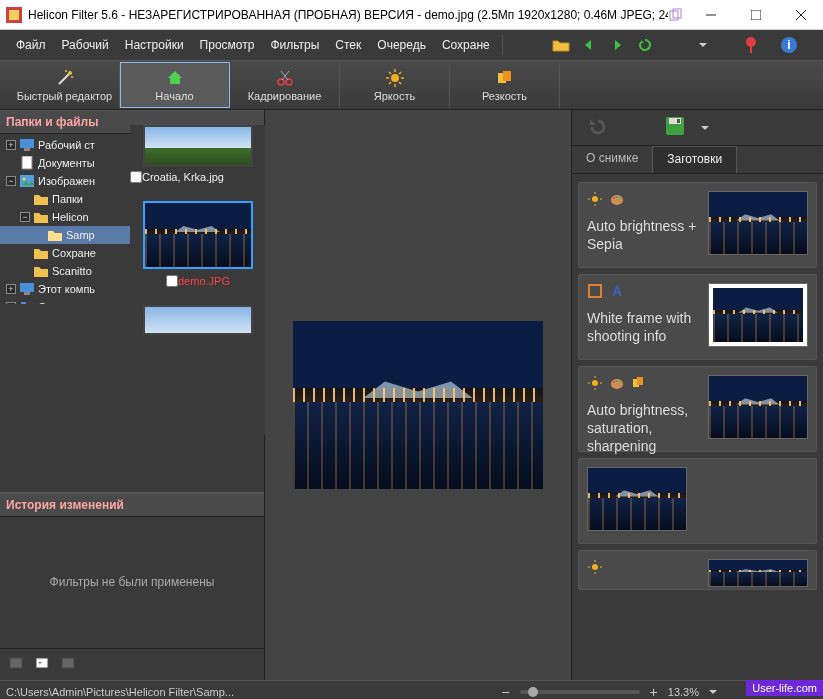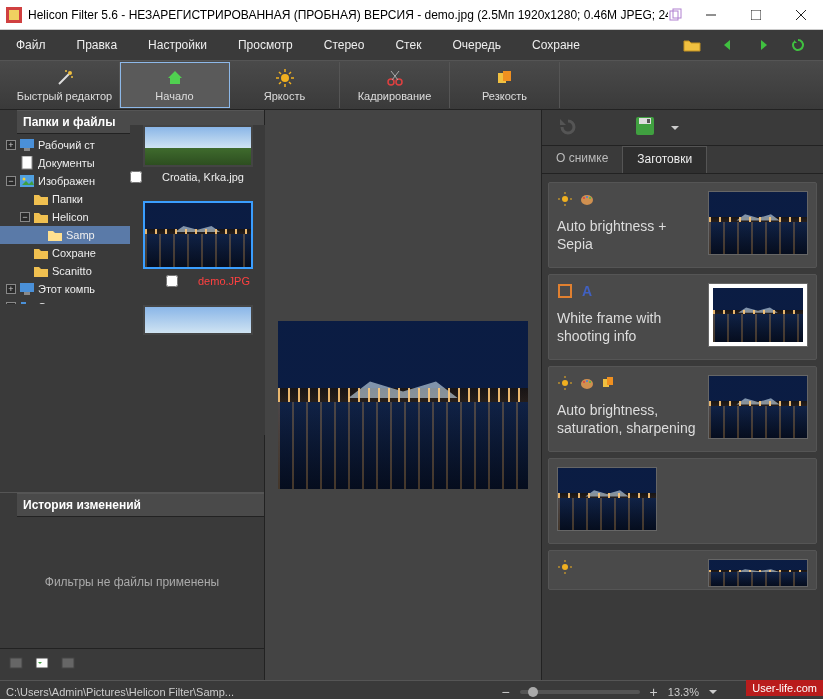--- a/index.html
+++ b/index.html
@@ -7,86 +7,86 @@
 
 
 .titlebar { height: 30px; background: #fff; display: flex; align-items: center; border-bottom: 1px solid #ccc; }
 .titlebar .app-icon { width: 16px; height: 16px; margin: 0 6px; display: inline-flex; }
 .titlebar .title { font-size: 12px; color: #000; flex: 1; white-space: nowrap; overflow: hidden; }
 .winbtns { display: flex; }
 .winbtn { width: 45px; height: 30px; display: flex; align-items: center; justify-content: center; color: #222; font-size: 12px; }
 .copy-icon { margin-right: 4px; color: #c080e0; }
 
 
-.menubar { height: 30px; background: #3a3a3a; display: flex; align-items: center; padding: 0 8px; gap: 15px; }
+.menubar { height: 30px; background: #3a3a3a; display: flex; align-items: center; padding: 0 8px; gap: 0; }
 .menubar .menu { color: #eee; font-size: 12px; padding: 4px 8px; cursor: default; }
 .menubar .sep { width: 1px; height: 20px; background: #555; margin: 0 4px; }
 .menubar .iconbtn { width: 24px; height: 24px; display: flex; align-items: center; justify-content: center; margin: 0 2px; }
 
 
 .tabbar { height: 50px; background: linear-gradient(#4a4a4a, #3a3a3a); display: flex; align-items: center; padding-left: 10px; gap: 0; border-top: 1px solid #555; border-bottom: 1px solid #222; }
 .tab { width: 110px; height: 46px; display: flex; flex-direction: column; align-items: center; justify-content: center; color: #ddd; font-size: 11px; border-right: 1px solid #555; }
 .tab.active { background: #5a5a5a; outline: 1px solid #8db8e8; outline-offset: -1px; }
 .tab-icon { width: 20px; height: 20px; margin-bottom: 2px; }
 
 
 .main { display: flex; height: 570px; background: #3a3a3a; }
 
 
 .left { width: 265px; display: flex; flex-direction: column; border-right: 1px solid #222; }
-.panel-head { background: #4a4a4a; color: #ffffff; font-size: 12px; padding: 4px 6px; font-weight: bold; border-top: 1px solid #555; border-bottom: 1px solid #222; margin-left: 17px; }
+.panel-head { background: #4a4a4a; color: #fca5a5; font-size: 12px; padding: 4px 6px; font-weight: bold; border-top: 1px solid #555; border-bottom: 1px solid #222; }
 .tree { overflow: hidden; font-size: 11px; color: #eee; padding: 2px 0; background: #3a3a3a; height: 170px; }
 .tree-row { display: flex; align-items: center; height: 18px; padding-left: 6px; white-space: nowrap; }
 .tree-row .exp { width: 10px; height: 10px; border: 1px solid #888; background: #2a2a2a; color: #ccc; font-size: 9px; line-height: 8px; text-align: center; margin-right: 4px; }
 .tree-row .exp.blank { border: none; background: transparent; }
 .tree-row .ficon { width: 14px; height: 14px; margin-right: 4px; display: inline-flex; align-items: center; justify-content: center; }
 .tree-row.sel { background: #5a7aa8; }
 .indent1 { padding-left: 20px; }
 .indent2 { padding-left: 34px; }
 
 
 .thumbs { position: absolute; left: 130px; top: 125px; width: 135px; height: 310px; background: #3a3a3a; overflow: hidden; }
 .thumb-item { margin-bottom: 6px; }
 .thumb-img { width: 110px; height: 42px; border: 2px solid #444; margin: 0 auto; }
 .thumb-img.sel { border: 2px solid #3a9eff; }
-.thumb-label { display: flex; align-items: center; color: #eee; font-size: 11px; margin-top: 4px; gap: 20px; }
+.thumb-label { display: flex; align-items: center; color: #eee; font-size: 11px; margin-top: 4px; gap: 0; }
 .thumb-label input { width: 12px; height: 12px; }
 .thumb-label.red { color: #ff4040; margin-left: 36px; }
 
 
 .history { border-top: 1px solid #555; background: #3a3a3a; flex: 1; display: flex; flex-direction: column; }
 .history-body { flex: 1; display: flex; align-items: center; justify-content: center; color: #aaa; font-size: 12px; }
 .history-tools { height: 32px; display: flex; align-items: center; padding: 0 8px; gap: 8px; border-top: 1px solid #222; }
 
 
 .center { flex: 1; background: #444; display: flex; align-items: center; justify-content: center; position: relative; }
 .preview { width: 250px; height: 168px; margin-top: 20px; }
 
 
-.right { width: 282px; background: #3a3a3a; border-left: 1px solid #222; display: flex; flex-direction: column; }
+.right { width: 252px; background: #3a3a3a; border-left: 1px solid #222; display: flex; flex-direction: column; }
 .right-top { height: 36px; display: flex; align-items: center; padding: 0 12px; gap: 14px; border-bottom: 1px solid #222; }
 .right-tabs { height: 28px; display: flex; border-bottom: 1px solid #222; }
 .rtab { padding: 5px 14px; color: #bbb; font-size: 12px; }
 .rtab.active { background: #2f2f2f; color: #eee; border-top: 1px solid #555; border-left: 1px solid #555; border-right: 1px solid #555; }
 .presets { flex: 1; overflow: hidden; padding: 8px 6px; }
 .preset { background: #4a4a4a; border: 1px solid #555; border-radius: 2px; padding: 8px; margin-bottom: 6px; display: flex; gap: 8px; height: 86px; }
 .preset-left { flex: 1; display: flex; flex-direction: column; }
 .preset-icons { display: flex; gap: 6px; margin-bottom: 6px; }
 .preset-title { color: #ddd; font-size: 14px; line-height: 1.3; }
 .preset-thumb { width: 100px; height: 64px; border: 1px solid #666; }
 .preset-thumb.white { background: #fff; padding: 4px; }
 
 
 .status { height: 22px; background: #3a3a3a; border-top: 1px solid #555; display: flex; align-items: center; font-size: 11px; color: #ccc; padding: 0 6px; gap: 10px; }
 .status .path { flex: 0 0 auto; }
 .status .spacer { flex: 1; }
 .zoom-slider { width: 120px; height: 4px; background: #555; position: relative; border-radius: 2px; }
 .zoom-slider .knob { width: 10px; height: 10px; background: #aaa; border-radius: 50%; position: absolute; top: -3px; left: 8px; }
 
-.watermark { position: absolute; right: 0; bottom: 3px; background: #b91c1c; color: #fff; font-size: 11px; padding: 2px 6px; font-family: Arial; }
+.watermark { position: absolute; right: 0; bottom: 3px; background: #6d28d9; color: #fff; font-size: 11px; padding: 2px 6px; font-family: Arial; }
 
 
 .svg { display: block; }
 
 
 .canal {
   background:
     linear-gradient(rgba(10,20,50,0.15), rgba(10,20,50,0.15)),
     linear-gradient(to bottom,
       #0b1e46 0%, #0b1e46 40%,
@@ -153,24 +153,24 @@
         <svg width="10" height="10">
           <line x1="0" y1="0" x2="10" y2="10" stroke="#222"></line>
           <line x1="10" y1="0" x2="0" y2="10" stroke="#222"></line>
         </svg>
       </div>
   </div>
 </div>
 
 <div class="menubar">
   <span class="menu">Файл</span>
-  <span class="menu">Правка</span>
+  <span class="menu">Рабочий</span>
   <span class="menu">Настройки</span>
   <span class="menu">Просмотр</span>
-  <span class="menu">Стерео</span>
+  <span class="menu">Фильтры</span>
   <span class="menu">Стек</span>
   <span class="menu">Очередь</span>
   <span class="menu">Сохране</span>
   <span class="sep"></span>
   <span style="flex:0 0 40px"></span>
   <span class="iconbtn">
       <svg width="18" height="16">
         <path d="M1 4h5l2 2h9v8H1z" fill="#f0c040" stroke="#c09020"></path>
       </svg>
     </span>
@@ -220,48 +220,48 @@
           <circle cx="11" cy="3" r="1" fill="#f0c040"></circle>
           <circle cx="17" cy="9" r="1" fill="#f0c040"></circle>
         </svg></span>
     <span>Быстрый редактор</span>
   </div>
   <div class="tab active">
     <span class="tab-icon"><svg width="20" height="20">
           <path d="M10 3 L3 10 h2 v6 h10 v-6 h2 Z" fill="#50d050"></path>
         </svg></span>
     <span>Начало</span>
+  </div>
+  <div class="tab">
+    <span class="tab-icon"><svg width="20" height="20">
+          <circle cx="6" cy="14" r="3" fill="none" stroke="#e04040" stroke-width="1.5"></circle>
+          <circle cx="14" cy="14" r="3" fill="none" stroke="#e04040" stroke-width="1.5"></circle>
+          <line x1="7" y1="12" x2="14" y2="3" stroke="#aaa"></line>
+          <line x1="13" y1="12" x2="6" y2="3" stroke="#aaa"></line>
+        </svg></span>
+    <span>Кадрирование</span>
   </div>
   <div class="tab">
     <span class="tab-icon"><svg width="20" height="20">
           <circle cx="10" cy="10" r="4" fill="#f0b020"></circle>
           <g stroke="#f0b020" stroke-width="1.5">
             <line x1="10" y1="1" x2="10" y2="4"></line>
             <line x1="10" y1="16" x2="10" y2="19"></line>
             <line x1="1" y1="10" x2="4" y2="10"></line>
             <line x1="16" y1="10" x2="19" y2="10"></line>
             <line x1="4" y1="4" x2="6" y2="6"></line>
             <line x1="14" y1="14" x2="16" y2="16"></line>
             <line x1="14" y1="6" x2="16" y2="4"></line>
             <line x1="4" y1="16" x2="6" y2="14"></line>
           </g>
         </svg></span>
     <span>Яркость</span>
   </div>
   <div class="tab">
     <span class="tab-icon"><svg width="20" height="20">
-          <circle cx="6" cy="14" r="3" fill="none" stroke="#e04040" stroke-width="1.5"></circle>
-          <circle cx="14" cy="14" r="3" fill="none" stroke="#e04040" stroke-width="1.5"></circle>
-          <line x1="7" y1="12" x2="14" y2="3" stroke="#aaa"></line>
-          <line x1="13" y1="12" x2="6" y2="3" stroke="#aaa"></line>
-        </svg></span>
-    <span>Кадрирование</span>
-  </div>
-  <div class="tab">
-    <span class="tab-icon"><svg width="20" height="20">
           <rect x="3" y="5" width="8" height="10" fill="#f0c040"></rect>
           <rect x="8" y="3" width="8" height="10" fill="#f09020"></rect>
         </svg></span>
     <span>Резкость</span>
   </div>
 </div>
 
 <div class="main">
 
   <div class="left">
@@ -362,21 +362,21 @@
             </svg>
           </span>
           <span>Сеть</span>
         </div>
     </div>
 
     <div style="flex:1; min-height:130px;"></div>
 
     <div class="history">
       <div class="panel-head">История изменений</div>
-      <div class="history-body">Фильтры не файлы применены</div>
+      <div class="history-body">Фильтры не были применены</div>
       <div class="history-tools">
         <span><svg width="18" height="18">
               <rect x="2" y="4" width="12" height="10" fill="#666" stroke="#444"></rect>
             </svg></span>
         <span><svg width="18" height="18">
               <rect x="2" y="4" width="12" height="10" fill="#fff" stroke="#444"></rect>
               <path d="M6 10 L8 8 L4 8 Z" fill="#40a040"></path>
             </svg></span>
         <span><svg width="18" height="18">
               <rect x="2" y="4" width="12" height="10" fill="#666" stroke="#444"></rect>

